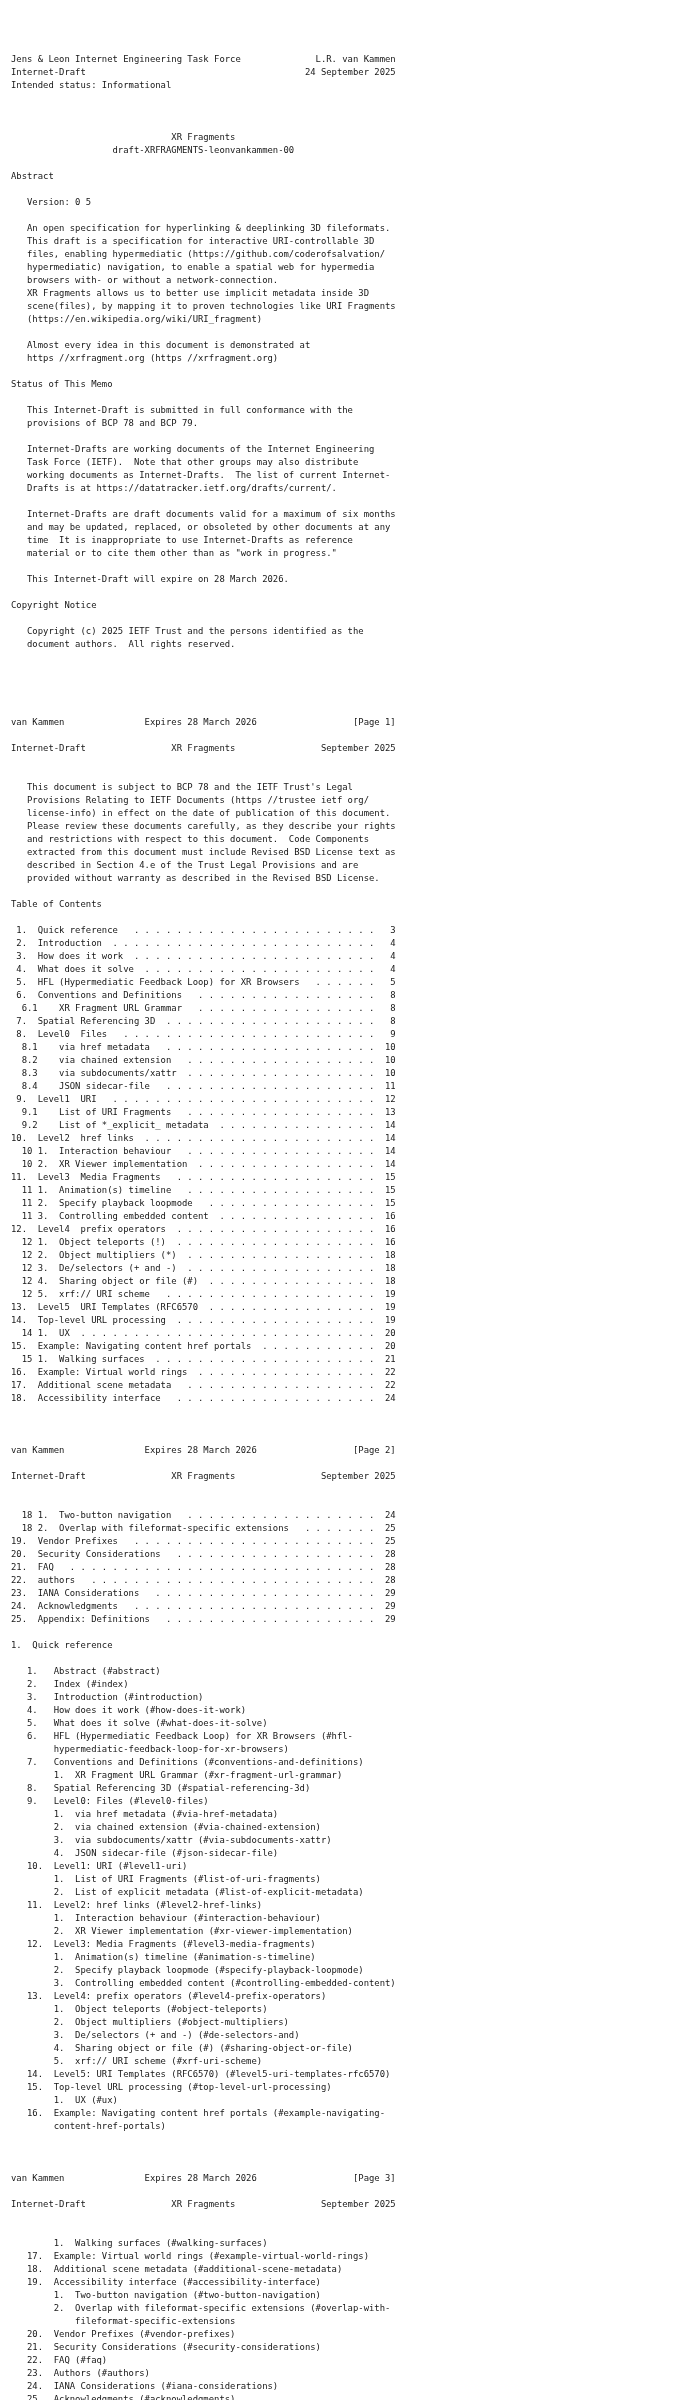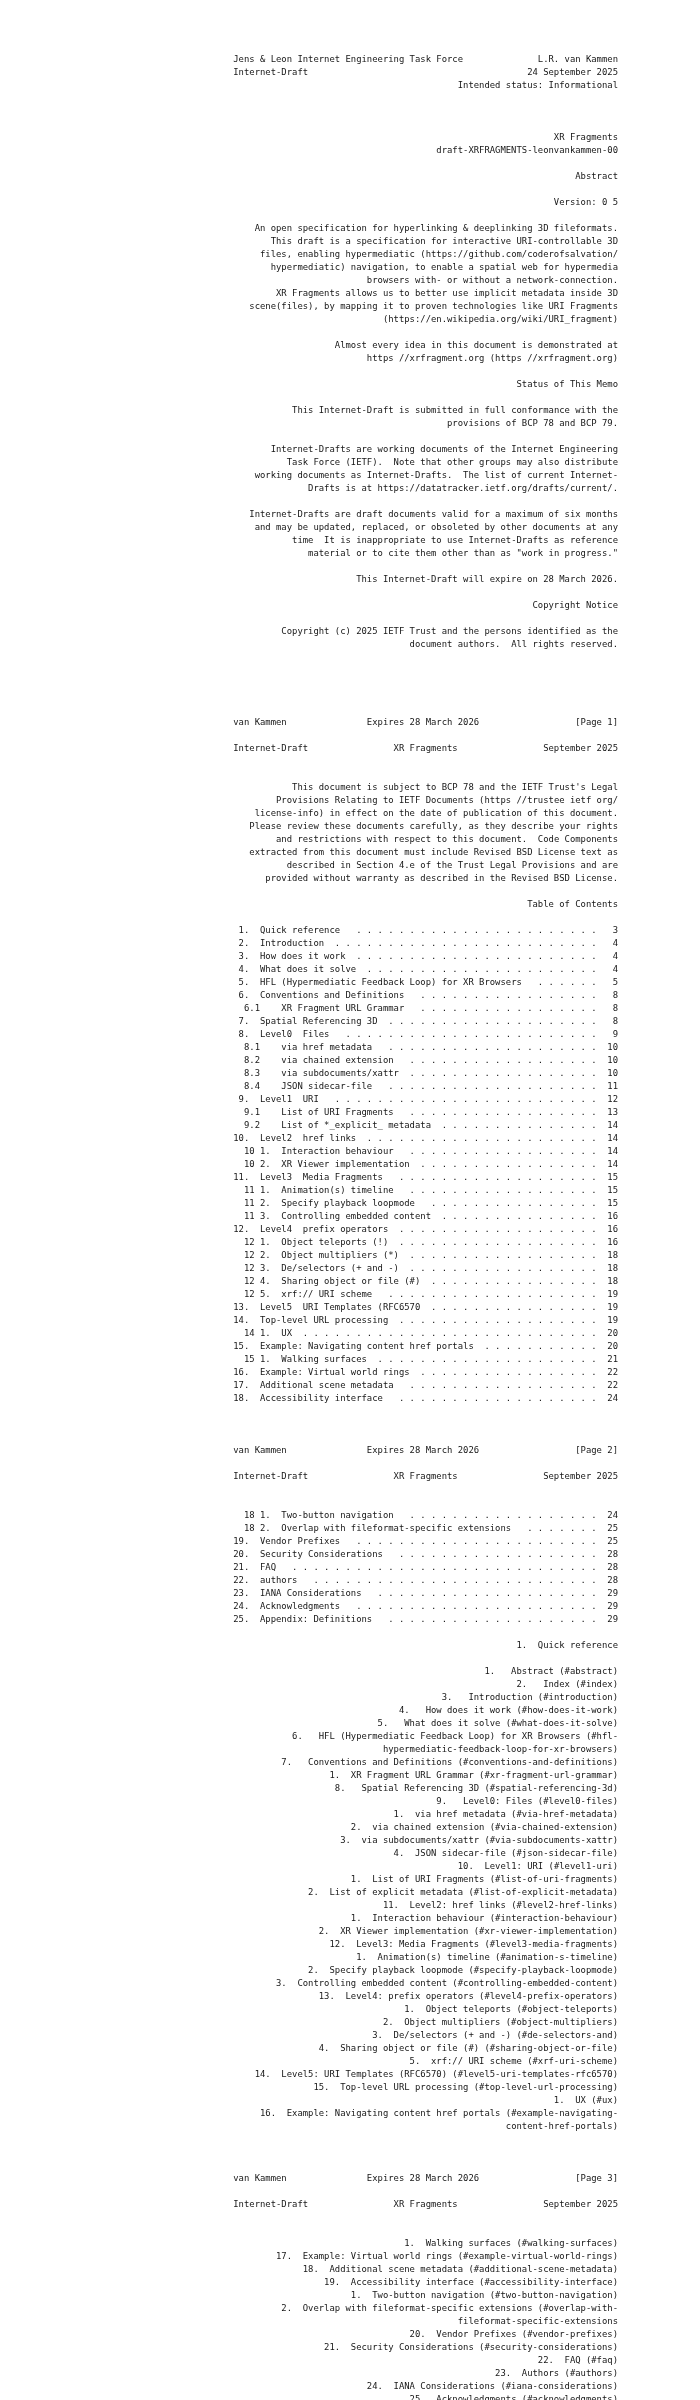--- a/index.html
+++ b/index.html
@@ -6,21 +6,20 @@
   body {
     width: 700px;
     height: 2400px;
     background: #ffffff;
     overflow: hidden;
   }
   .doc {
     width: 618px;
     height: 2400px;
     overflow: hidden;
-    text-align: right;
   }
   pre.doc-text {
     margin: 0;
     padding: 53px 0 0 11px;
     font-family: "DejaVu Sans Mono", "Liberation Mono", monospace;
     font-size: 8.9px;
     line-height: 13px;
     color: #161616;
     white-space: pre;
   }

